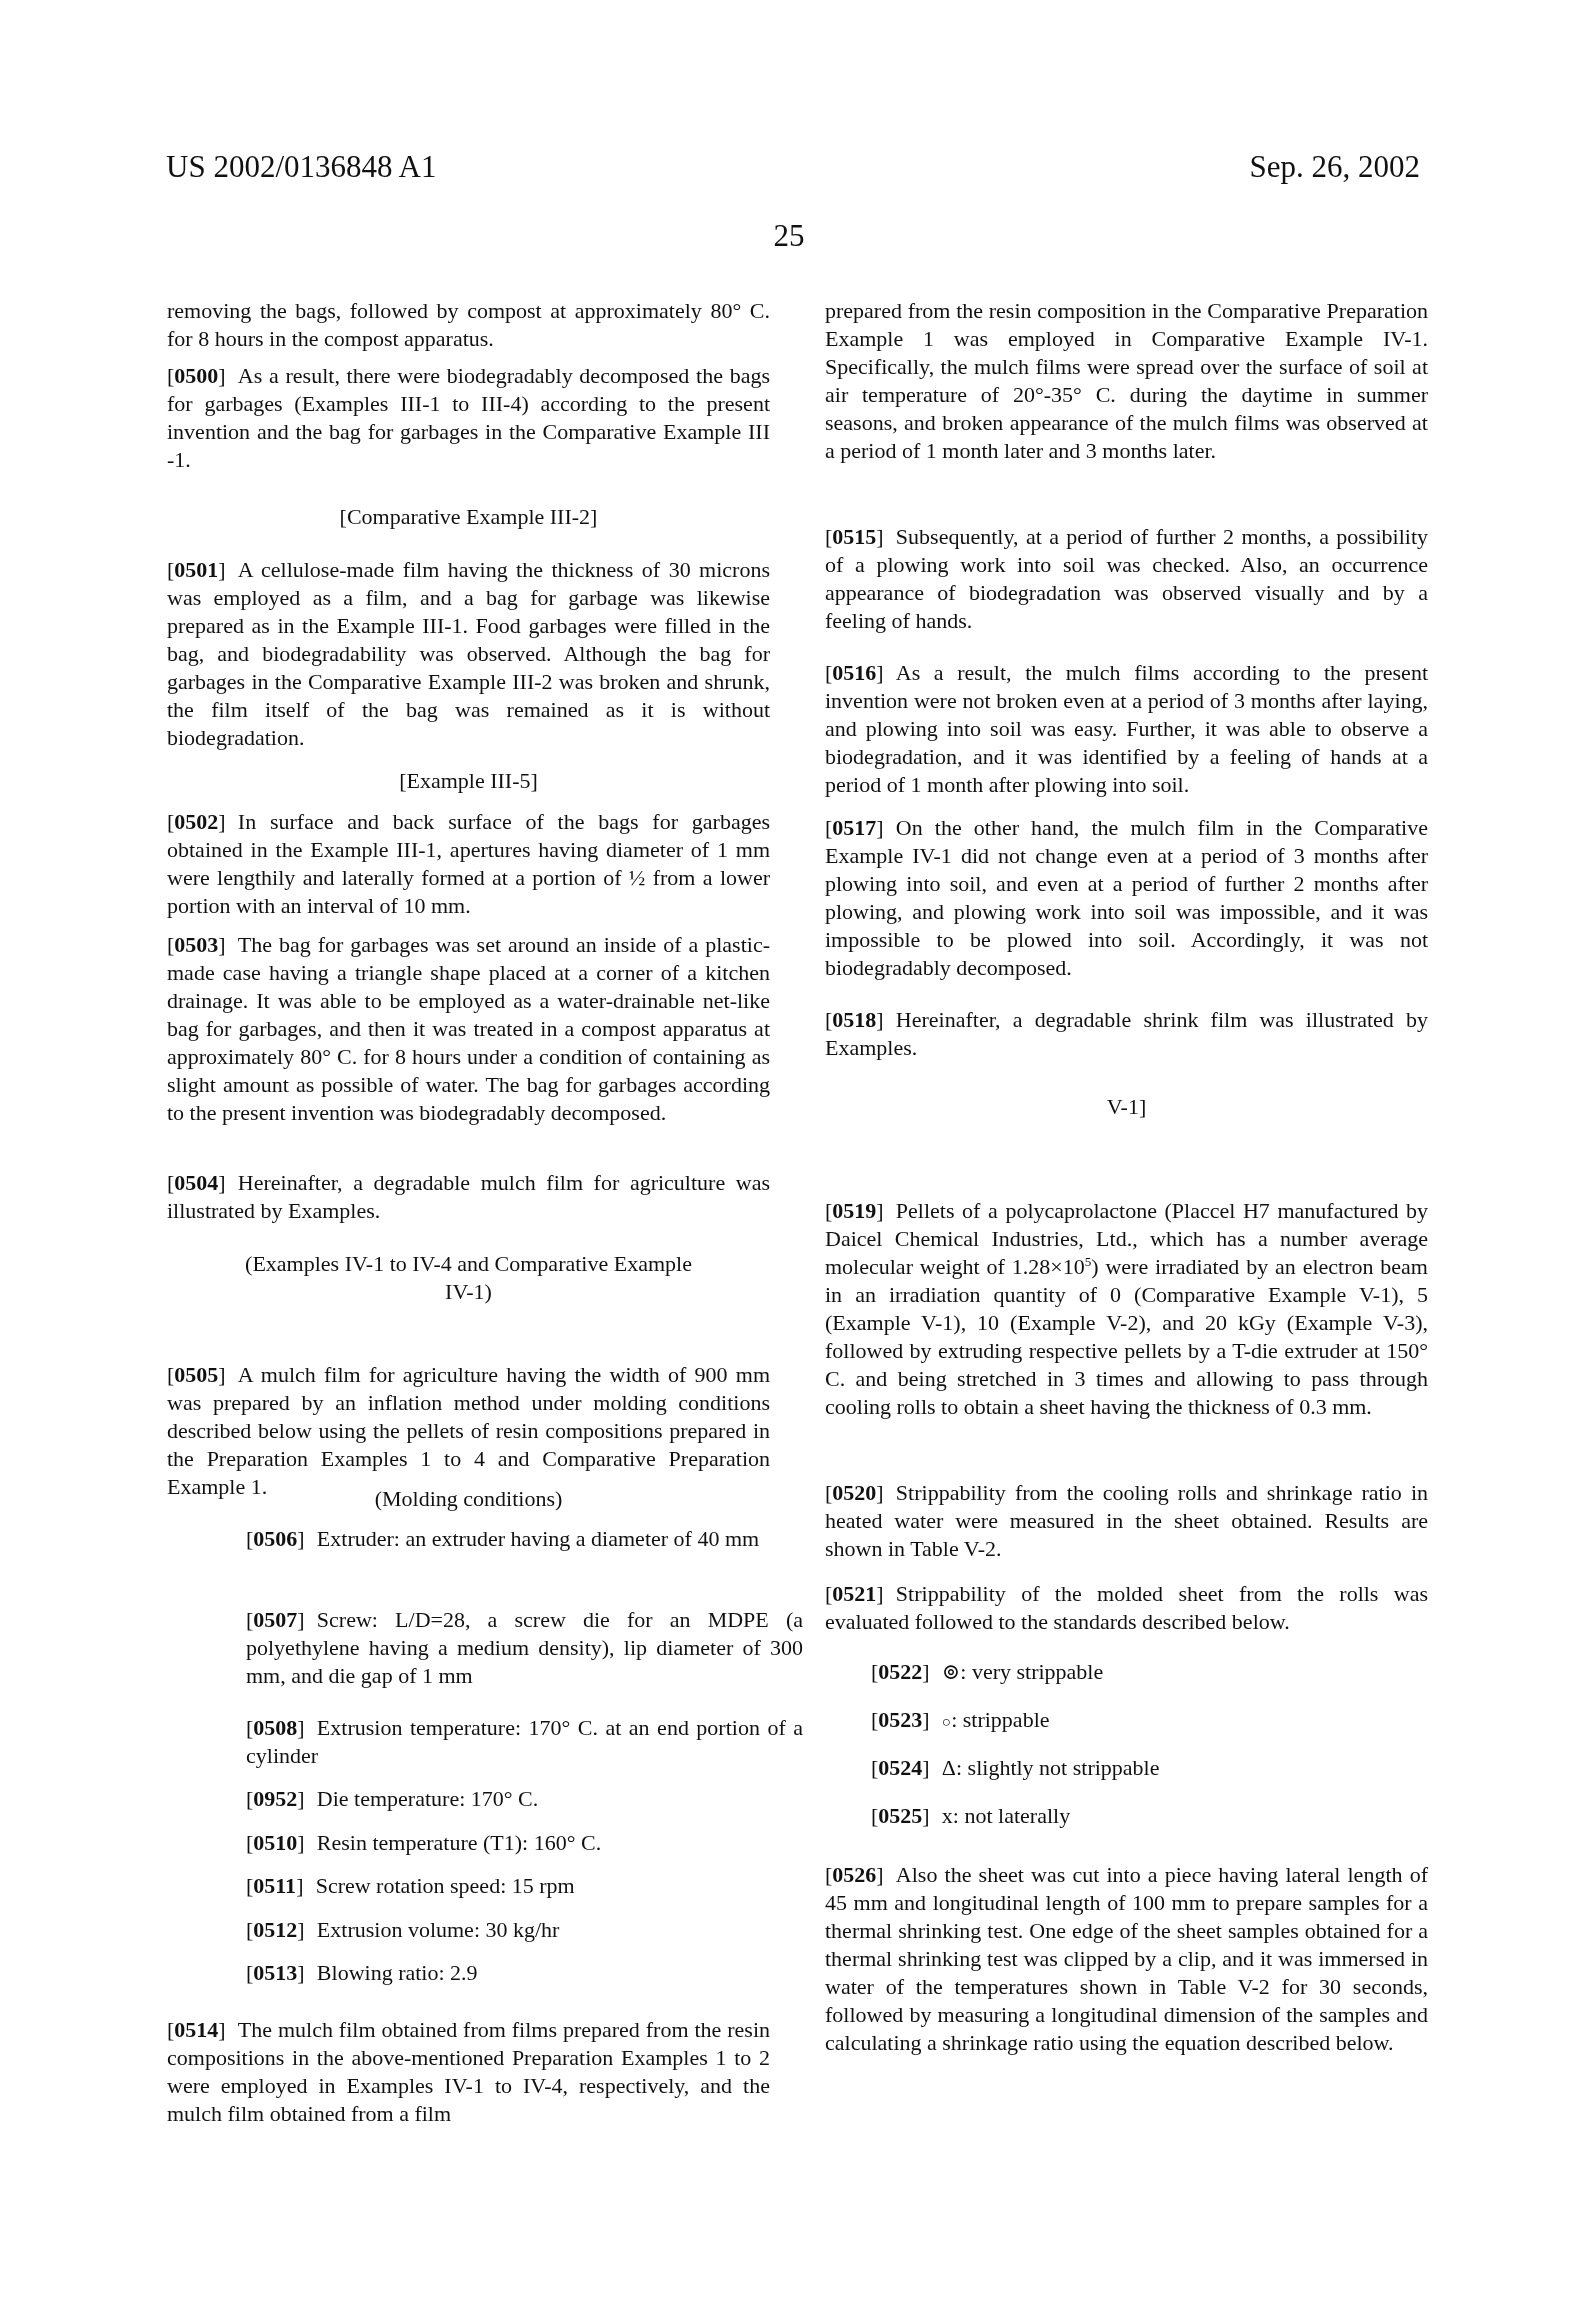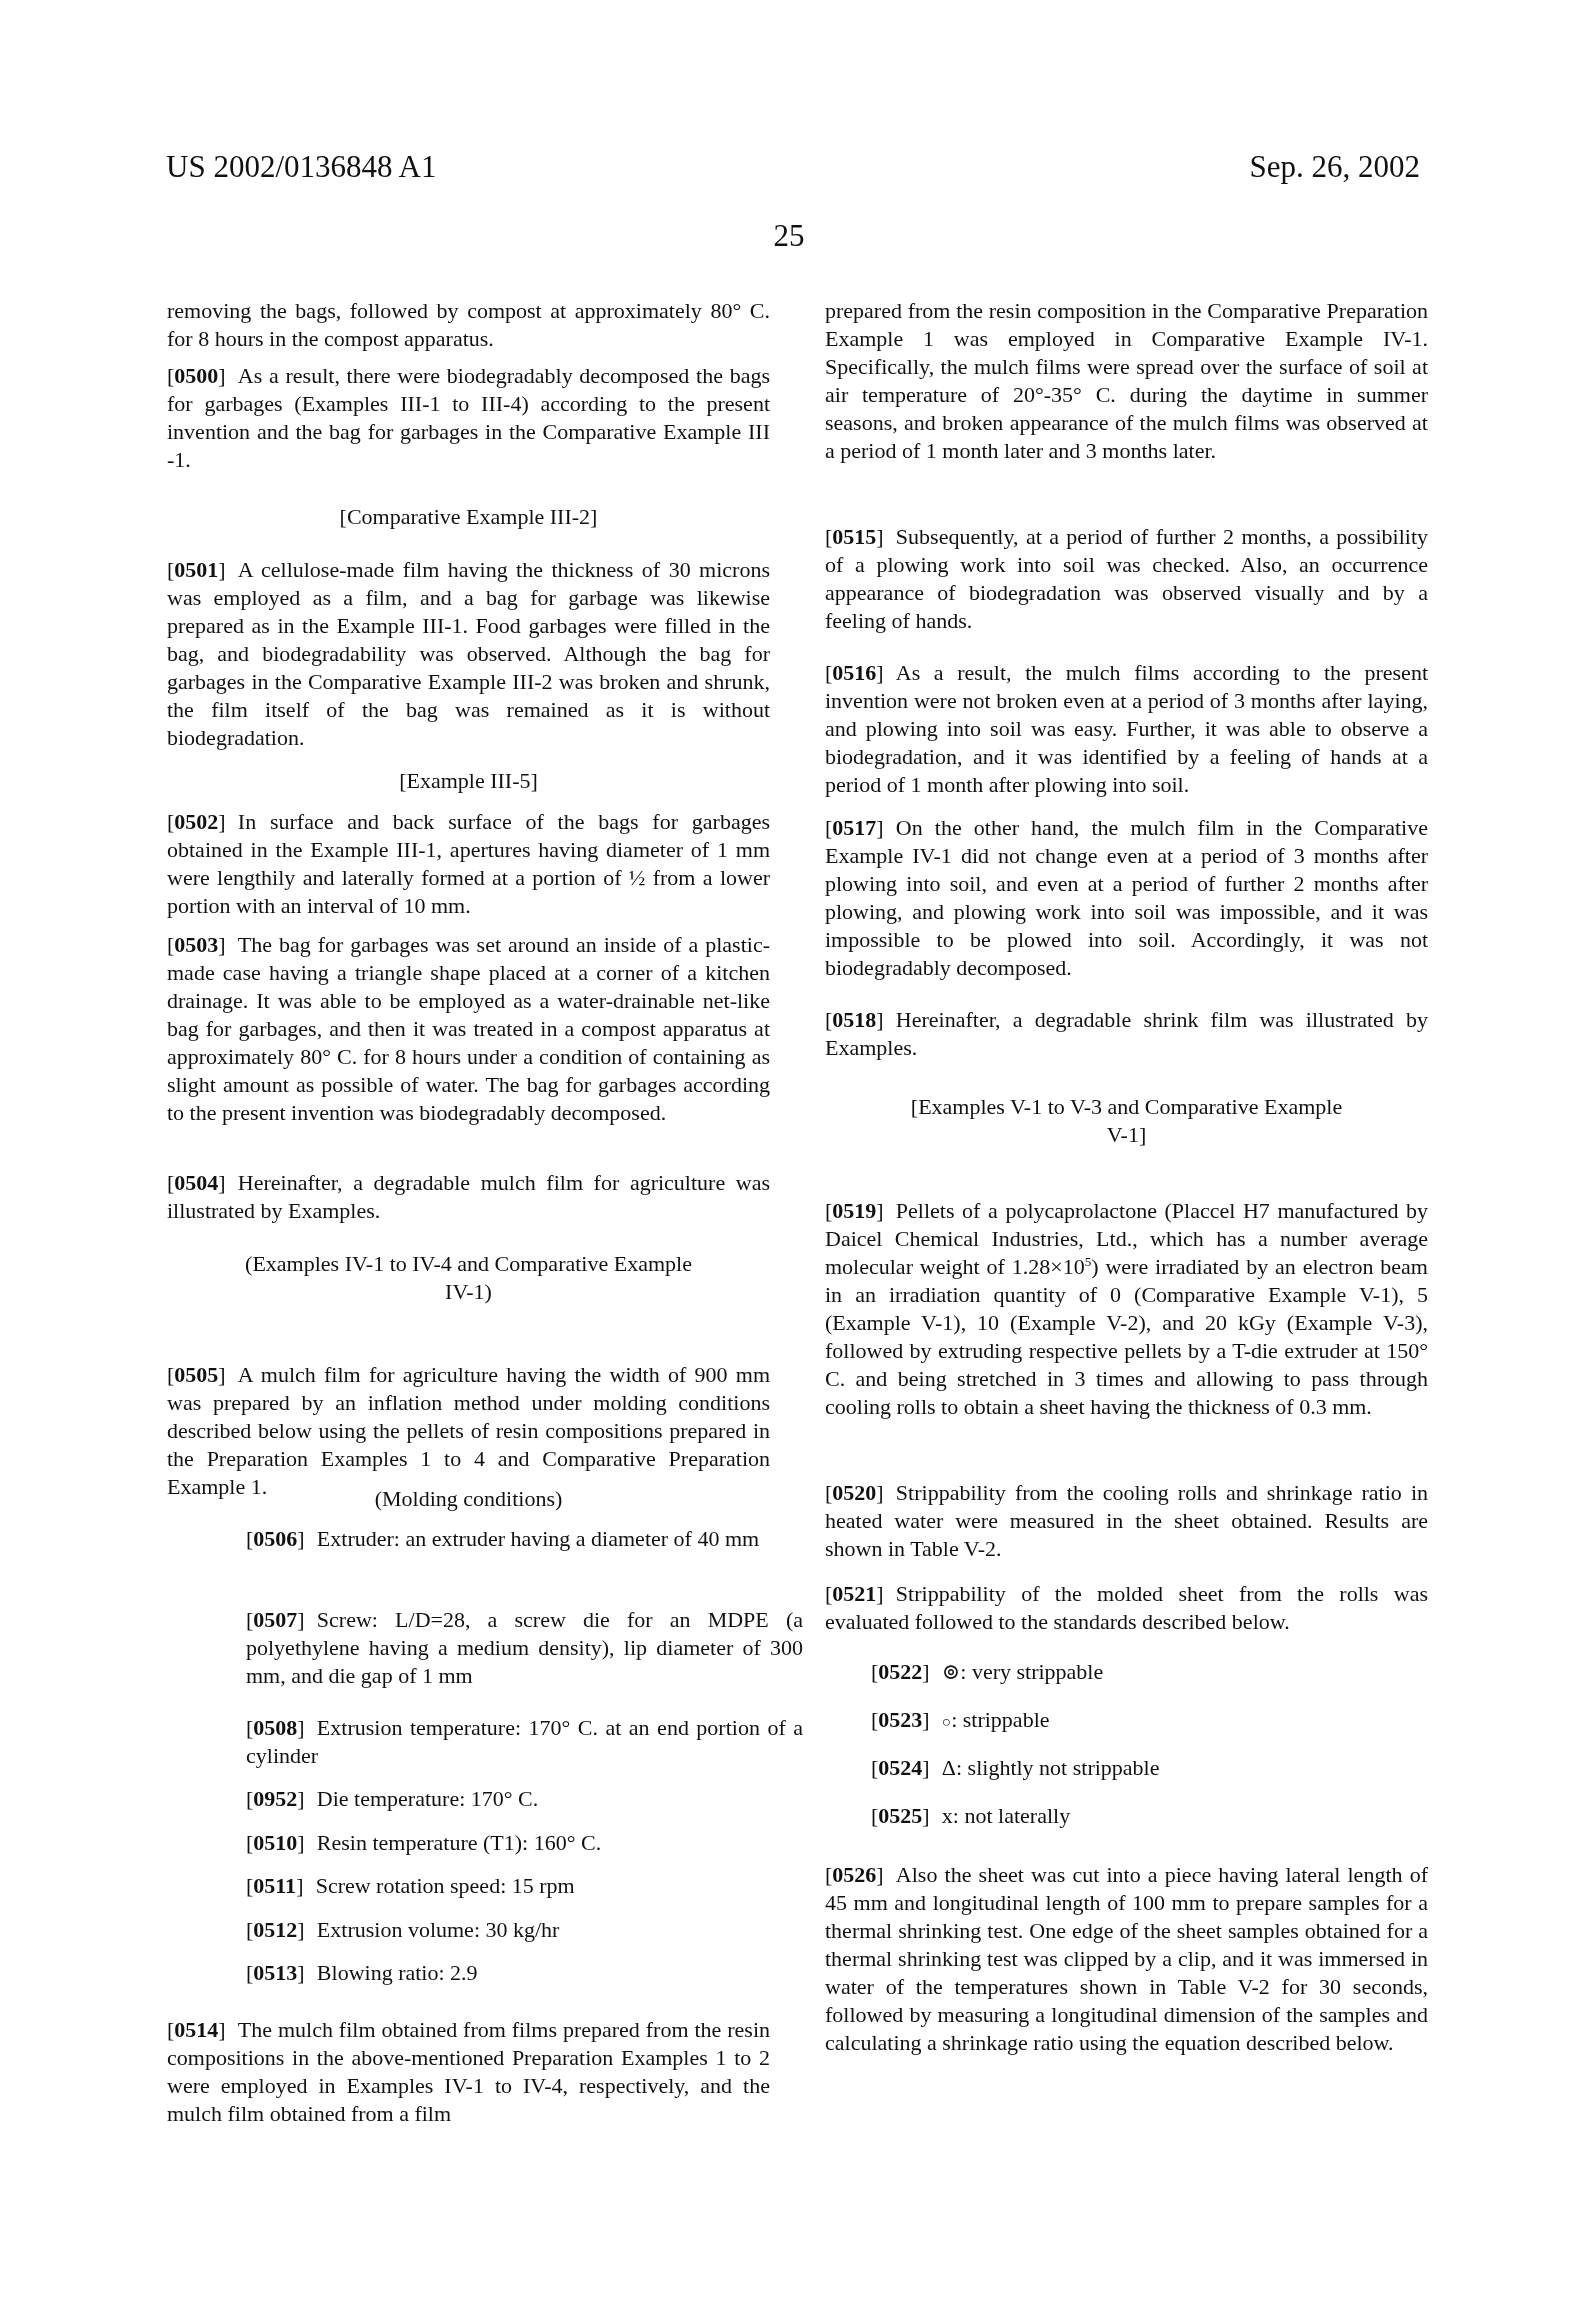--- a/index.html
+++ b/index.html
@@ -104,21 +104,20 @@
 
   <div class="blk" style="top:814px;">
     <span class="tag">[<b>0517</b>]</span><span>On the other hand, the mulch film in the Comparative Example IV-1 did not change even at a period of 3 months after plowing into soil, and even at a period of further 2 months after plowing, and plowing work into soil was impossible, and it was impossible to be plowed into soil. Accordingly, it was not biodegradably decomposed.</span>
   </div>
 
   <div class="blk" style="top:1006px;">
     <span class="tag">[<b>0518</b>]</span><span>Hereinafter, a degradable shrink film was illustrated by Examples.</span>
   </div>
 
   <div class="heading" style="top:1093px;">
-    <div>[Examples V-1 to V-3 and Comparative Example</div>
     <div>V-1]</div>
   </div>
 
   <div class="blk" style="top:1197px;">
     <span class="tag">[<b>0519</b>]</span><span>Pellets of a polycaprolactone (Placcel H7 manufactured by Daicel Chemical Industries, Ltd., which has a number average molecular weight of 1.28×10</span><sup>5</sup><span>) were irradiated by an electron beam in an irradiation quantity of 0 (Comparative Example V-1), 5 (Example V-1), 10 (Example V-2), and 20 kGy (Example V-3), followed by extruding respective pellets by a T-die extruder at 150° C. and being stretched in 3 times and allowing to pass through cooling rolls to obtain a sheet having the thickness of 0.3 mm.</span>
   </div>
 
   <div class="blk" style="top:1479px;">
     <span class="tag">[<b>0520</b>]</span><span>Strippability from the cooling rolls and shrinkage ratio in heated water were measured in the sheet obtained. Results are shown in Table V-2.</span>
   </div>

